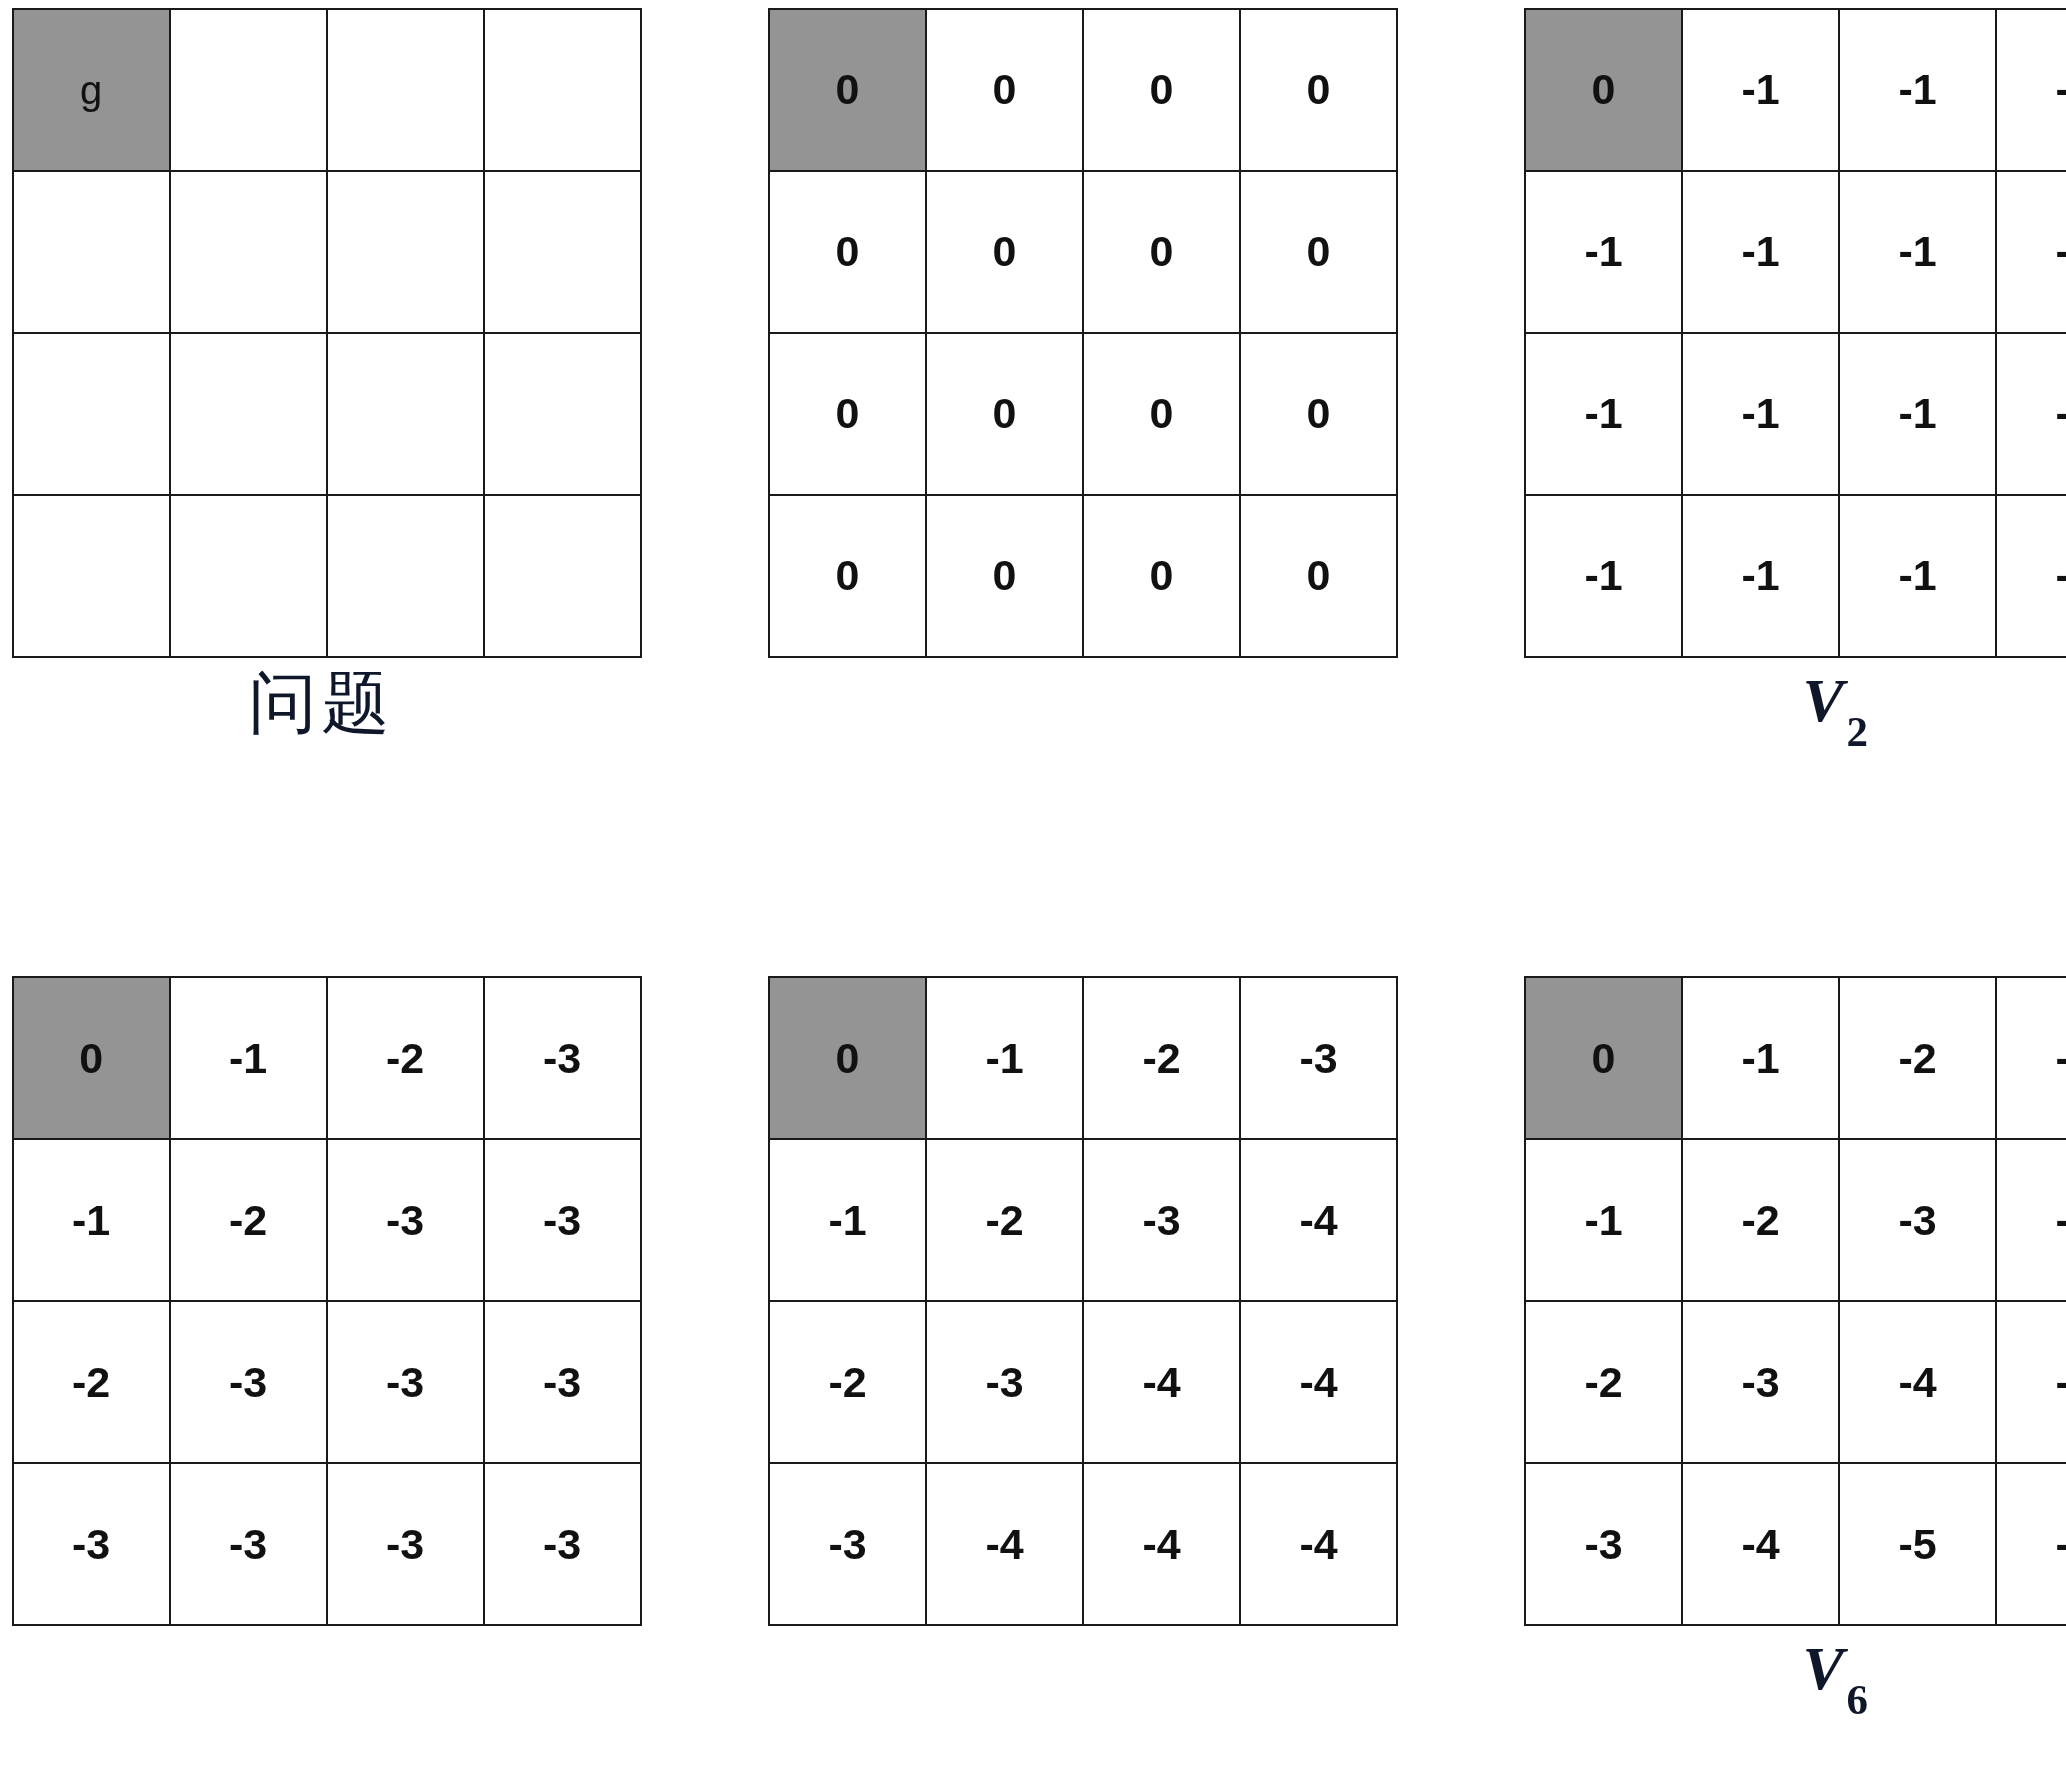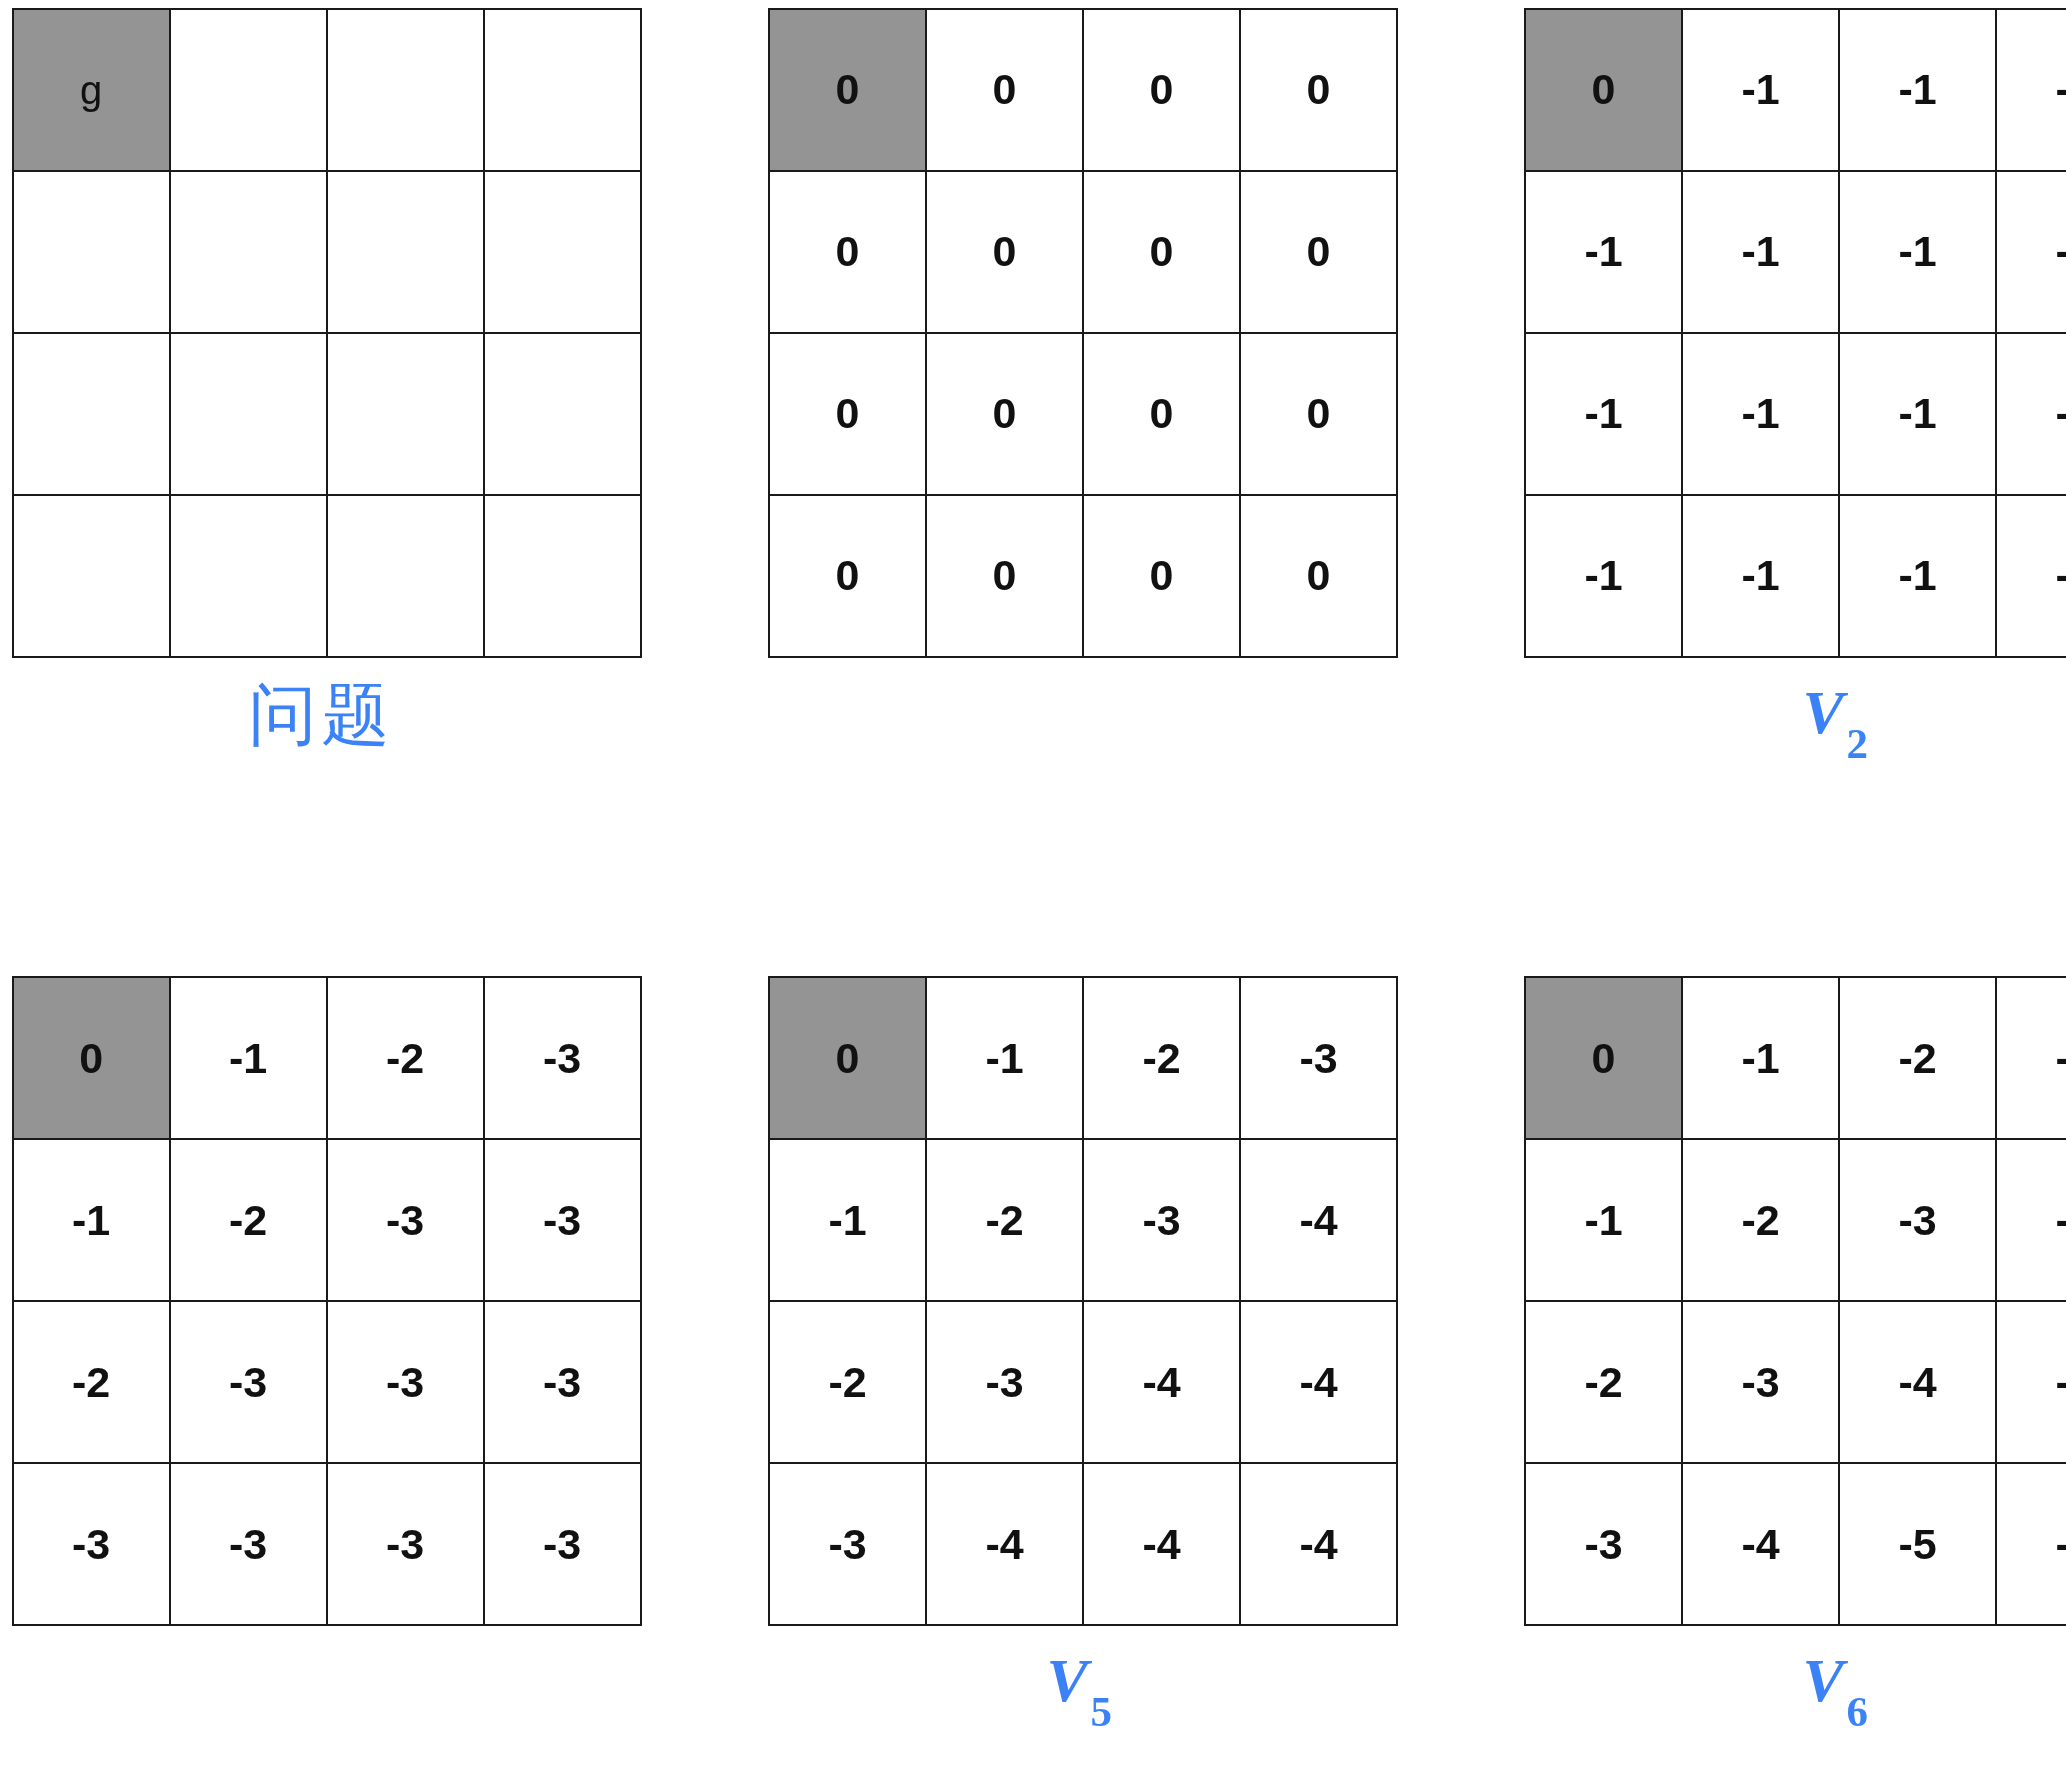--- a/index.html
+++ b/index.html
@@ -60,24 +60,23 @@
 
   .caption {
     position: absolute;
     width: 620px;
     text-align: center;
     top: 661px;
     font-family: "Liberation Serif", serif;
     font-style: italic;
     font-weight: bold;
     font-size: 62px;
-    color: #3b82f6;
+    color: #0f172a;
     line-height: 1;
     white-space: nowrap;
-    margin-top: 12px;
   }
   .caption .sub {
     font-size: 43px;
     font-style: normal;
     font-weight: bold;
     vertical-align: sub;
     position: relative;
     top: 11.6px;
     left: 2.5px;
     font-family: "Liberation Serif", serif;
@@ -241,21 +240,20 @@
       <td>-4</td>
     </tr>
     <tr>
       <td>-3</td>
       <td>-4</td>
       <td>-4</td>
       <td>-4</td>
     </tr>
   </tbody>
     </table>
-  <div class="caption"><span>V</span><span class="sub">5</span></div>
 </div>
 
 <div class="panel col2 row1">
   <table class="grid">
       <tbody>
     <tr>
       <td class="shaded">0</td>
       <td>-1</td>
       <td>-2</td>
       <td>-3</td>

